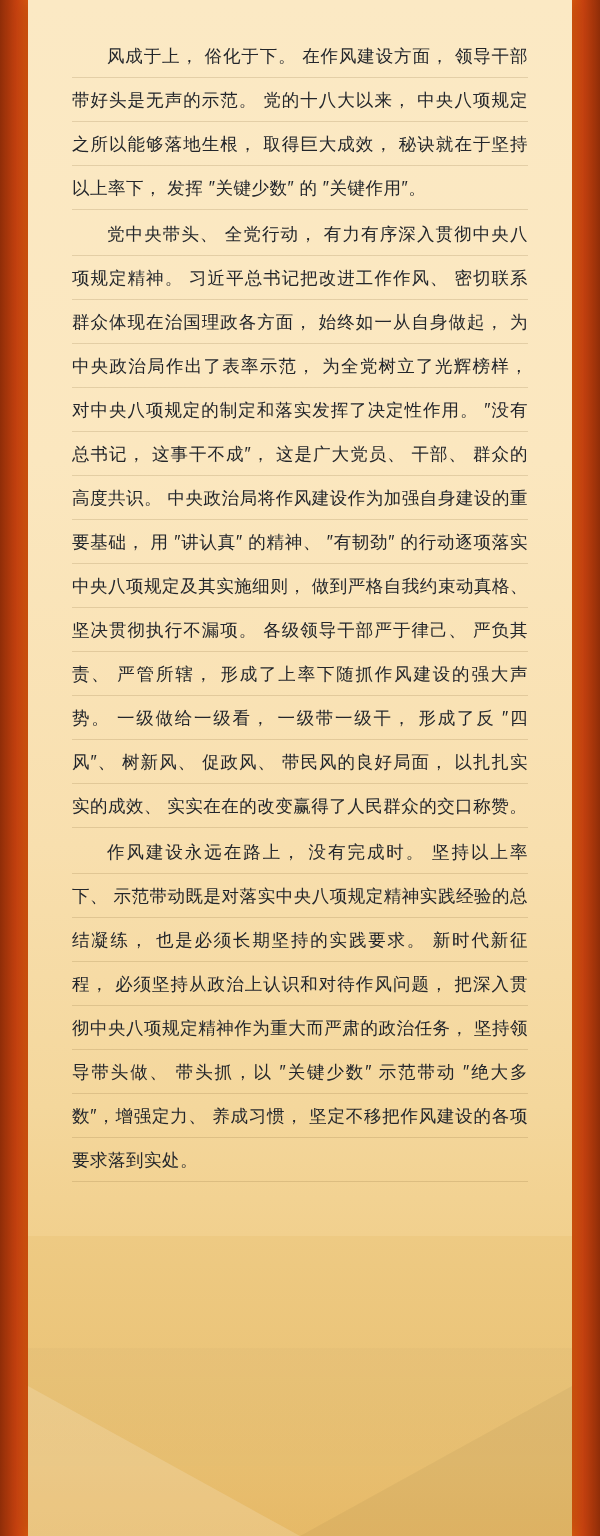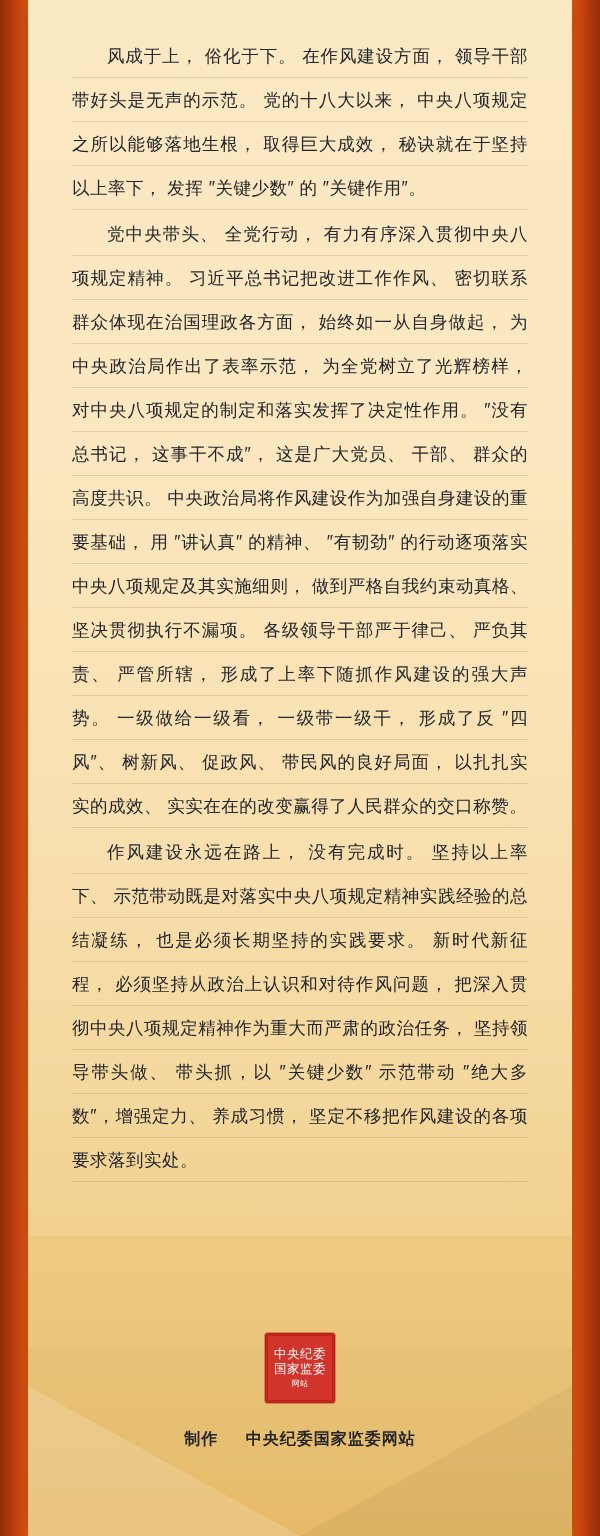--- a/index.html
+++ b/index.html
@@ -178,24 +178,13 @@
     <div class="flap-v l"></div>
     <div class="flap-v r"></div>
   </div>
 
   <div class="content">
     <p class="para">风成于上， 俗化于下。 在作风建设方面， 领导干部带好头是无声的示范。 党的十八大以来， 中央八项规定之所以能够落地生根， 取得巨大成效， 秘诀就在于坚持以上率下， 发挥 ″关键少数″ 的 ″关键作用″。</p>
     <p class="para">党中央带头、 全党行动， 有力有序深入贯彻中央八项规定精神。 习近平总书记把改进工作作风、 密切联系群众体现在治国理政各方面， 始终如一从自身做起， 为中央政治局作出了表率示范， 为全党树立了光辉榜样， 对中央八项规定的制定和落实发挥了决定性作用。 ″没有总书记， 这事干不成″， 这是广大党员、 干部、 群众的高度共识。 中央政治局将作风建设作为加强自身建设的重要基础， 用 ″讲认真″ 的精神、 ″有韧劲″ 的行动逐项落实中央八项规定及其实施细则， 做到严格自我约束动真格、 坚决贯彻执行不漏项。 各级领导干部严于律己、 严负其责、 严管所辖， 形成了上率下随抓作风建设的强大声势。 一级做给一级看， 一级带一级干， 形成了反 ″四风″、 树新风、 促政风、 带民风的良好局面， 以扎扎实实的成效、 实实在在的改变赢得了人民群众的交口称赞。</p>
     <p class="para">作风建设永远在路上， 没有完成时。 坚持以上率下、 示范带动既是对落实中央八项规定精神实践经验的总结凝练， 也是必须长期坚持的实践要求。 新时代新征程， 必须坚持从政治上认识和对待作风问题， 把深入贯彻中央八项规定精神作为重大而严肃的政治任务， 坚持领导带头做、 带头抓，以 ″关键少数″ 示范带动 ″绝大多数″，增强定力、 养成习惯， 坚定不移把作风建设的各项要求落到实处。</p>
   </div>
 
-  <div class="footer">
-    <div class="seal">
-      <span>中央纪委</span>
-      <span>国家监委</span>
-      <span class="s3">网站</span>
-    </div>
-    <div class="credit">
-      <span class="label">制作</span>
-      <span class="value">中央纪委国家监委网站</span>
-    </div>
-  </div>
 </div>
 
 </body></html>

